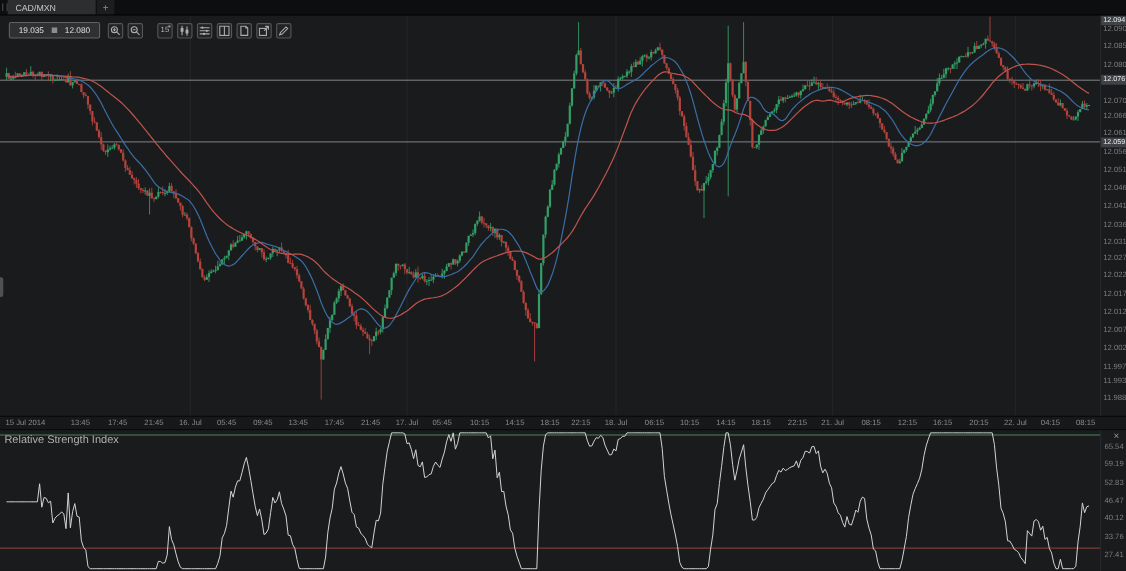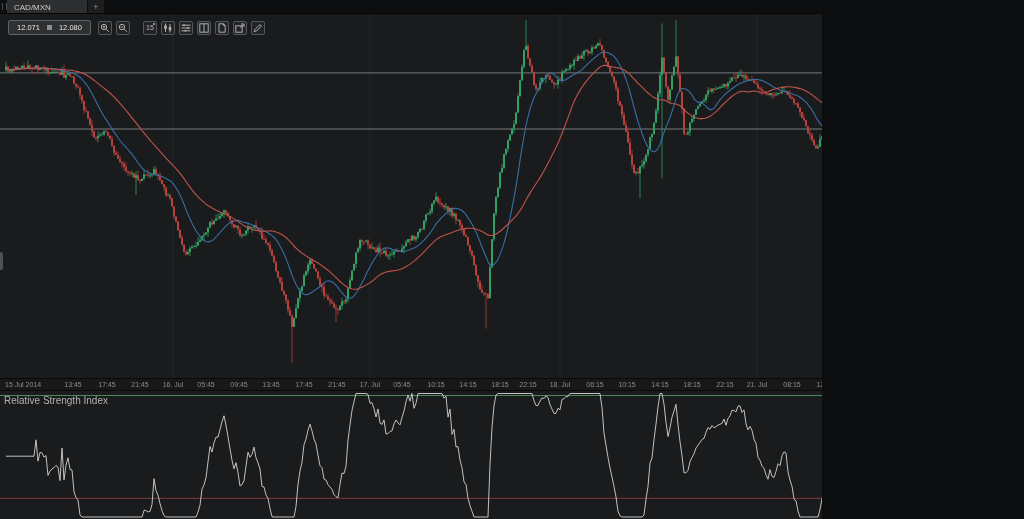--- a/index.html
+++ b/index.html
@@ -1,16 +1,16 @@
 <!DOCTYPE html>
 <html><head>
 <meta charset="utf-8">
 <style>
   html,body{margin:0;padding:0;background:#0c0d0e;}
-  #app{position:relative;width:822px;height:519px;background:#191b1d;overflow:hidden;
+  #app{position:relative;width:1024px;height:519px;background:#191b1d;overflow:hidden;
        font-family:"Liberation Sans",sans-serif;-webkit-font-smoothing:antialiased;}
   
   #tabbar{position:absolute;left:0;top:0;width:1024px;height:13px;background:#0d0e0f;border-bottom:1px solid #050505;z-index:30;}
   #tab-grip{position:absolute;left:2px;top:3px;width:3px;height:7px;border-left:1px solid #4a4c4e;border-right:1px solid #4a4c4e;}
   #tab-active{position:absolute;left:7px;top:0;width:80px;height:13px;background:#2c2e30;color:#c9c9c9;
               font-size:8px;line-height:13px;padding-left:7px;box-sizing:border-box;border:0;text-align:left;cursor:default;}
   #tab-new{position:absolute;left:88px;top:0;width:16px;height:13px;background:#1b1d1f;color:#909090;
            font-size:9px;line-height:12px;text-align:center;border:0;padding:0;}
   
   #toolbar{position:absolute;left:8px;top:20px;display:flex;align-items:center;z-index:20;}
@@ -1055,21 +1055,21 @@
     </svg>
 
   <div id="tabbar">
     <span id="tab-grip"></span>
     <button id="tab-active">CAD/MXN</button>
     <button id="tab-new">+</button>
   </div>
 
   <div id="toolbar">
     <div id="quote">
-      <button>12.071</button>
+      <button>19.035</button>
       <span id="spread"></span>
       <button>12.080</button>
     </div>
     <button class="tbtn">
       <svg width="10" height="10" viewBox="0 0 10 10" fill="none" stroke="#aeaeae" stroke-width="1">
         <circle cx="4" cy="4" r="2.7"></circle>
           <line x1="6.2" y1="6.2" x2="8.8" y2="8.8"></line>
         <line x1="2.7" y1="4" x2="5.3" y2="4"></line>
           <line x1="4" y1="2.7" x2="4" y2="5.3"></line>
       </svg>

